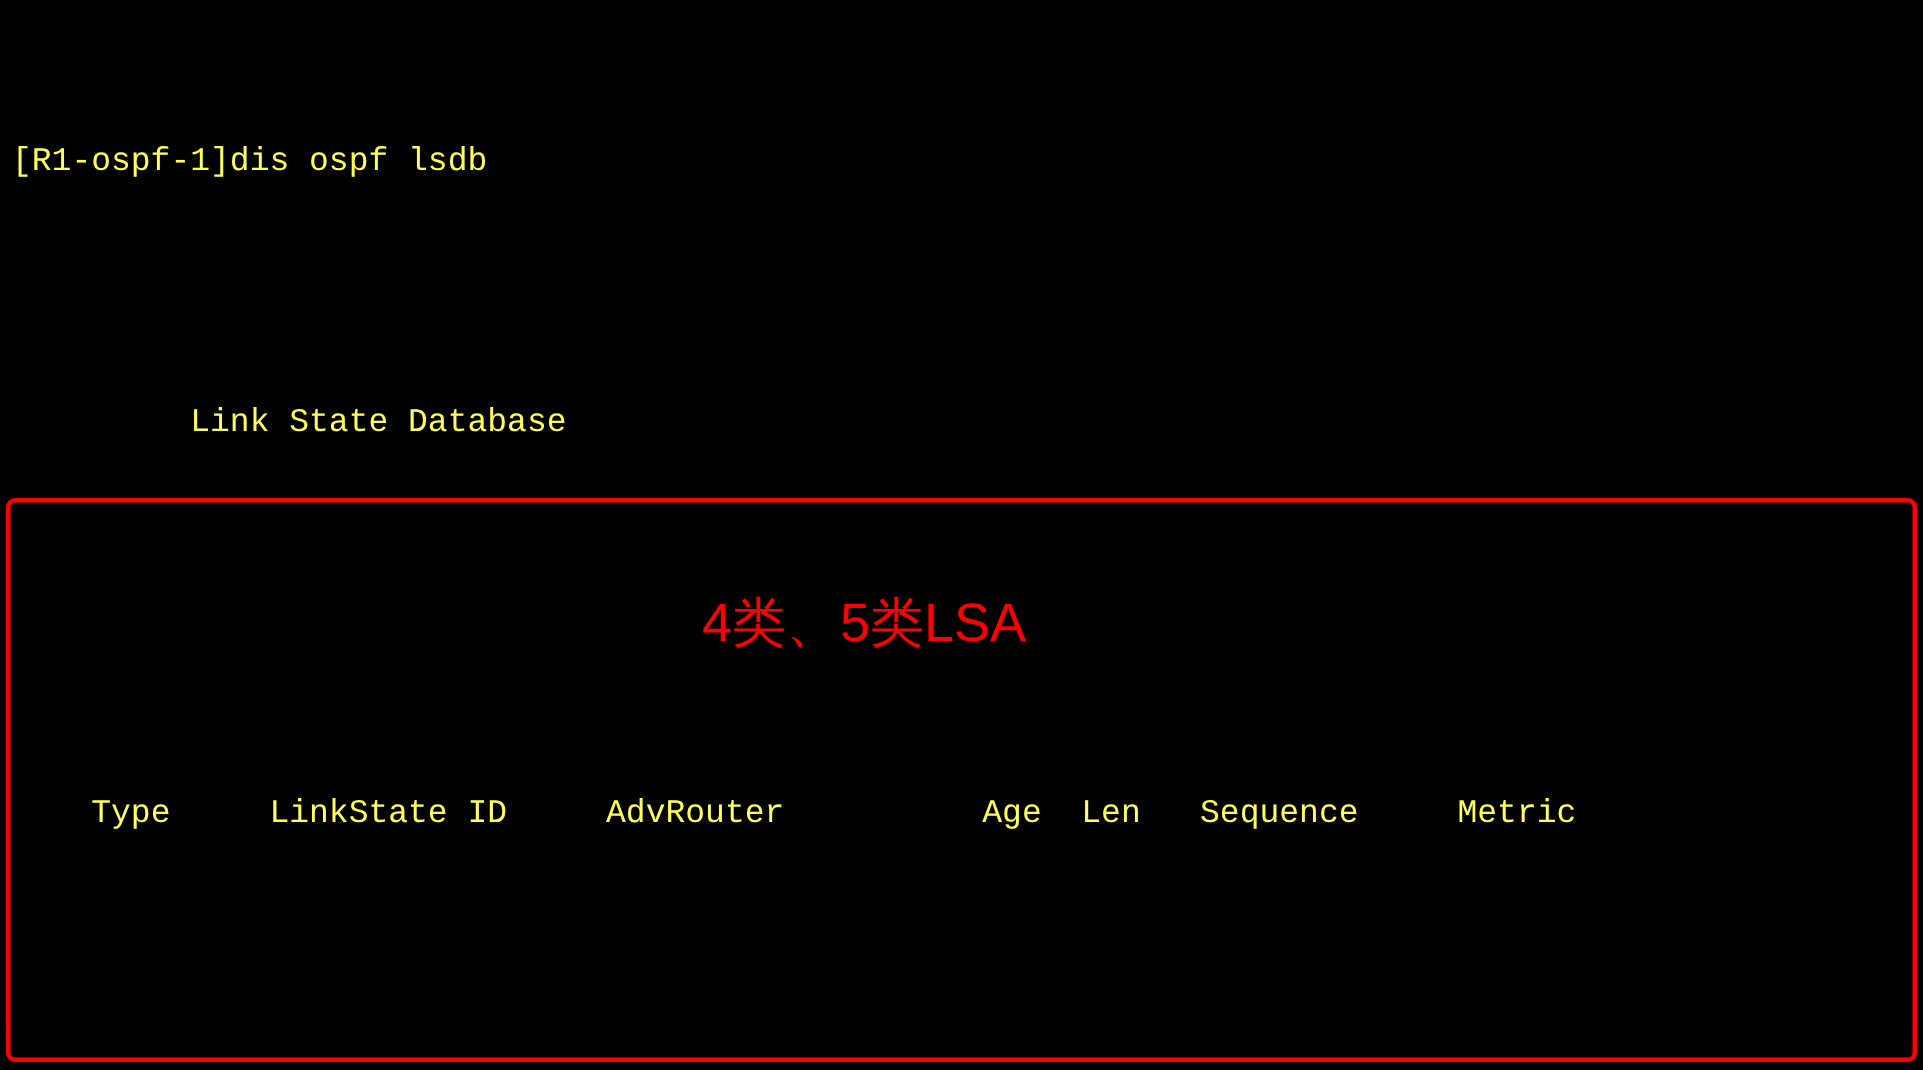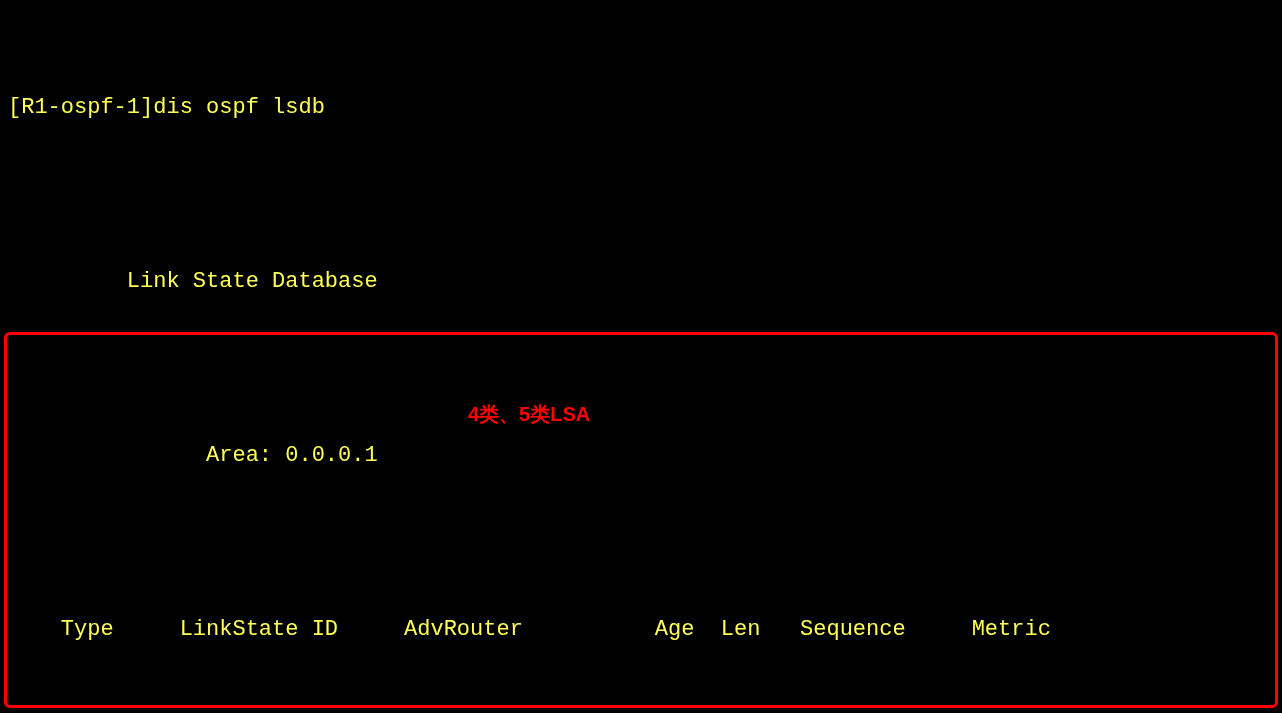--- a/index.html
+++ b/index.html
@@ -40,36 +40,35 @@
   .highlight-box {
     position: absolute;
     border: 3px solid #ff0000;
     border-radius: 6px;
     pointer-events: none;
   }
   .annotation {
     position: absolute;
     color: #ff0000;
     font-family: "Microsoft YaHei", "SimSun", Arial, sans-serif;
-    font-size: 20px;
-    font-weight: 700;
+    font-size: 36px;
+    font-weight: 400;
     white-space: nowrap;
   }
   .blank { height: 29px; }
 </style>
 </head>
 <body>
 
 <div class="terminal">
   
   <div class="row">[R1-ospf-1]dis ospf lsdb</div>
   <div class="blank"></div>
   <div class="row">         Link State Database</div>
   <div class="blank"></div>
-  <div class="row">               Area: 0.0.0.1</div>
 
   
   <div class="row tbl hdr">
     <span class="c-type">Type</span><span class="c-ls">LinkState ID</span><span class="c-adv">AdvRouter</span><span class="c-age">Age</span><span class="c-gap1"></span><span class="c-len">Len</span><span class="c-gap2"></span><span class="c-seq">Sequence</span><span class="c-met">Metric</span>
   </div>
   
 
   
   
   

